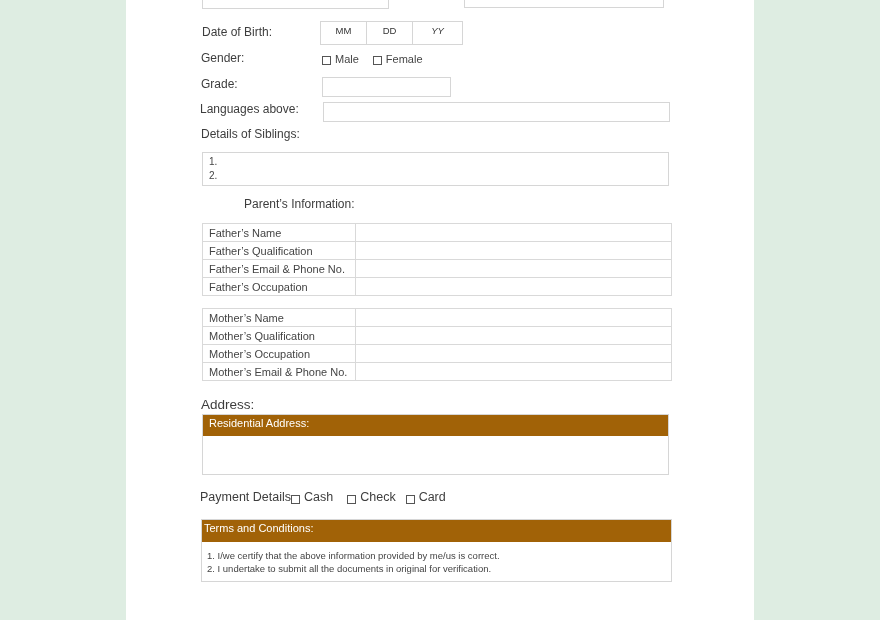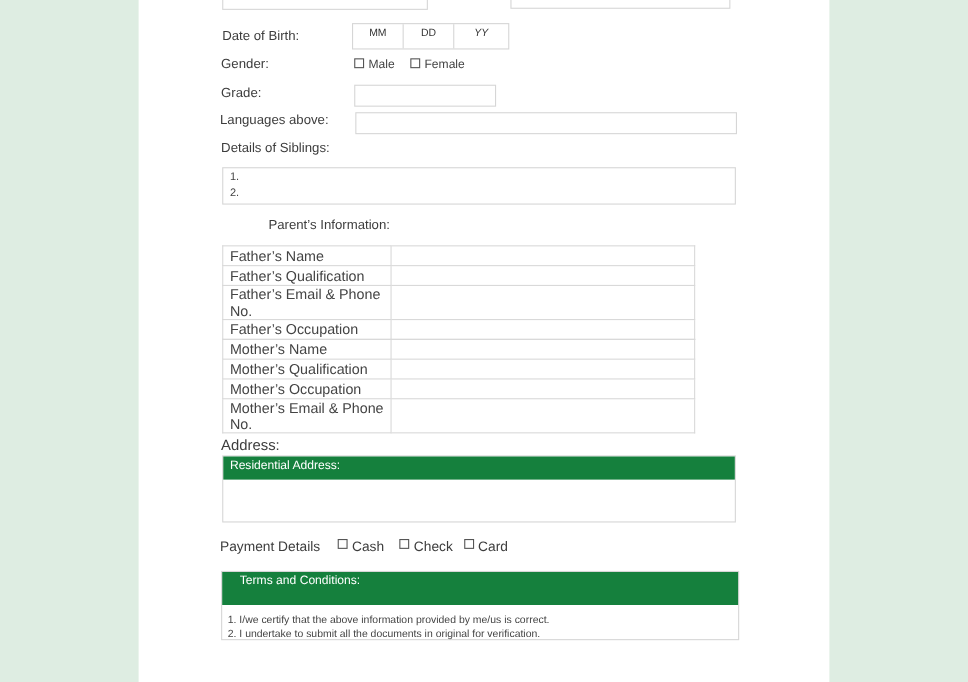--- a/index.html
+++ b/index.html
@@ -4,26 +4,26 @@
 <style>
   html,body{margin:0;padding:0;}
   body{width:880px;height:620px;background:#deede2;position:relative;overflow:hidden;font-family:"Liberation Sans","DejaVu Sans",sans-serif;color:#3a3a3a;}
   .page{position:absolute;left:126px;top:0;width:628px;height:620px;background:#fff;}
   .abs{position:absolute;}
   .box{position:absolute;border:1px solid #d6d6d6;background:#fff;box-sizing:border-box;}
   .lbl{position:absolute;font-size:12px;color:#3d3d3d;}
   .dob{position:absolute;top:21px;left:320px;height:24px;display:flex;border:1px solid #d6d6d6;box-sizing:border-box;}
   .dob div{width:45px;border-right:1px solid #d6d6d6;font-size:9.5px;text-align:center;line-height:18px;color:#333;}
   .dob div:last-child{border-right:none;width:49px;font-style:italic;}
-  .chk{display:inline-flex;align-items:flex-start;gap:4px;}
+  .chk{display:inline-flex;align-items:flex-end;gap:4px;}
   .cb{width:7px;height:7px;border:1px solid #555;display:inline-block;}
-  table.pt{position:absolute;left:202px;width:430px;border-collapse:collapse;font-size:13px;}
+  table.pt{position:absolute;left:202px;width:470px;border-collapse:collapse;font-size:11px;}
   table.pt td{border:1px solid #d9d9d9;height:17px;padding:0 0 0 6px;color:#444;}
   table.pt td.k{width:146px;}
-  .navy{background:#15803d;color:#fff;}
+  .navy{background:#a16207;color:#fff;}
 </style>
 </head>
 <body>
 
 <div class="page"></div>
 
 <div class="box" style="left:202px;top:-10px;width:187px;height:19px;"></div>
 <div class="box" style="left:464px;top:-10px;width:200px;height:18px;"></div>
 
 <div class="lbl" style="left:202px;top:25px;">Date of Birth:</div>
@@ -99,34 +99,34 @@
 </tbody>
   </table>
 
 <div class="lbl" style="left:201px;top:397px;font-size:13.5px;">Address:</div>
 <div class="box" style="left:202px;top:414px;width:467px;height:61px;">
   <div class="navy" style="height:21px;line-height:17px;font-size:11px;padding-left:6px;">Residential Address:</div>
   <div style="height:38px;"></div>
 </div>
 
 <div class="abs" style="left:200px;top:490px;font-size:12.5px;color:#3d3d3d;display:flex;align-items:center;">
-  <span style="margin-right:16px;">Payment Details</span>
+  <span style="">Payment Details</span>
   <span class="chk" style="margin-right:14px;">
       <span class="cb"></span>
       <span>Cash</span>
     </span>
   <span class="chk" style="margin-right:10px;">
       <span class="cb"></span>
       <span>Check</span>
     </span>
   <span class="chk">
       <span class="cb"></span>
       <span>Card</span>
     </span>
 </div>
 
 <div class="box" style="left:201px;top:519px;width:471px;height:63px;">
-  <div class="navy" style="height:30px;line-height:17px;font-size:11px;padding-left:16px;">Terms and Conditions:</div>
+  <div class="navy" style="height:22px;line-height:17px;font-size:11px;padding-left:2px;">Terms and Conditions:</div>
   <div style="padding:7px 0 0 5px;font-size:9.5px;line-height:13px;color:#444;">
     <div>1. I/we certify that the above information provided by me/us is correct.</div>
     <div>2. I undertake to submit all the documents in original for verification.</div>
   </div>
 </div>
 
 </body></html>

